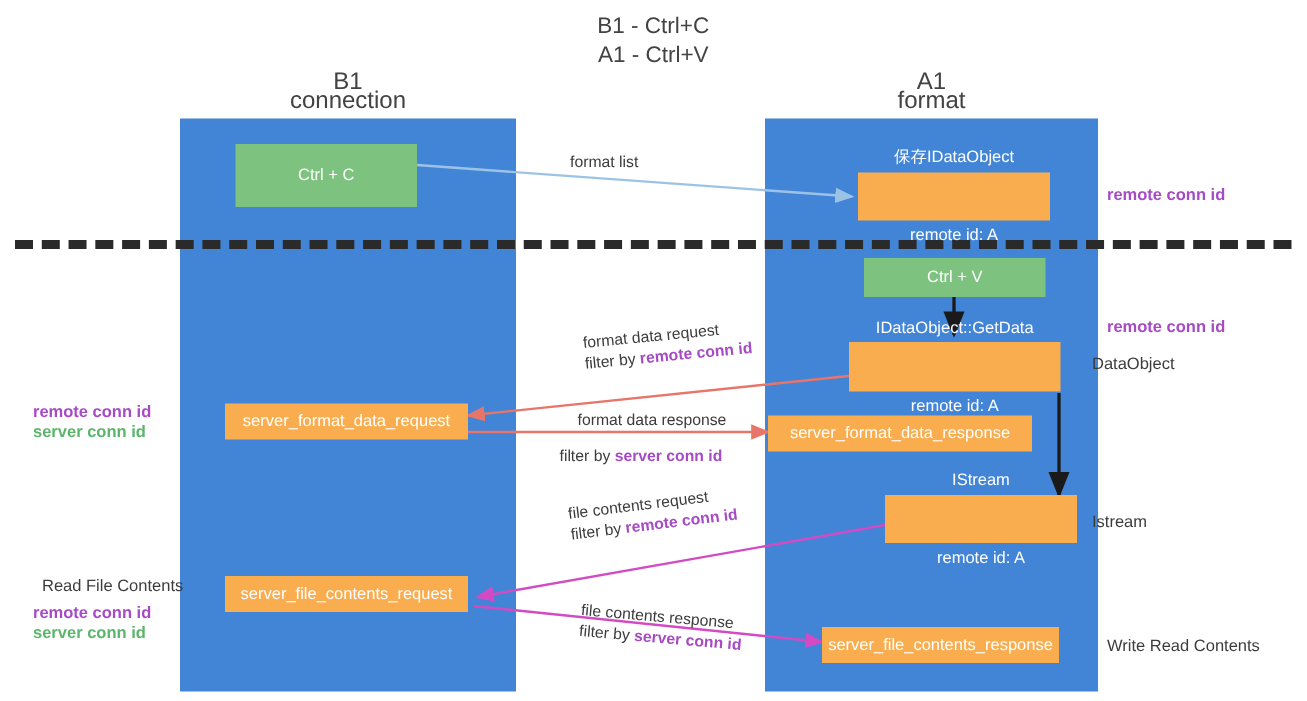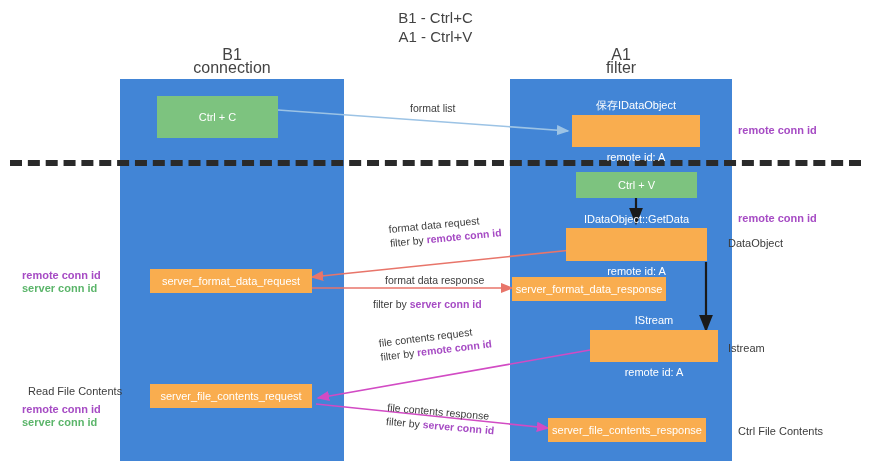--- a/index.html
+++ b/index.html
@@ -72,21 +72,21 @@
     <div>B1 - Ctrl+C</div>
     <div>A1 - Ctrl+V</div>
   </div>
 
   <div class="abs lane-head" style="left:120px;top:48px;width:224px;">
     <div>B1</div>
     <div>connection</div>
   </div>
   <div class="abs lane-head" style="left:510px;top:48px;width:222px;">
     <div>A1</div>
-    <div>filter</div>
+    <div>format</div>
   </div>
 
   <div class="abs lane" style="left:120px;top:79px;width:224px;height:382px;"></div>
   <div class="abs lane" style="left:510px;top:79px;width:222px;height:382px;"></div>
 
   <svg width="871" height="467">
     <defs>
       <marker id="ar-blue" markerWidth="9" markerHeight="9" refX="7" refY="3.2" orient="auto">
         <path d="M0,0 L8,3.2 L0,6.4 z" fill="#9cc3e5"></path>
       </marker>
@@ -137,34 +137,34 @@
 
   <div class="abs node green" style="left:576px;top:172px;width:121px;height:26px;">
     <span>Ctrl + V</span>
   </div>
 
   <div class="abs node orange" style="left:566px;top:228px;width:141px;height:33px;">
     <span>IDataObject::GetData</span>
     <span class="l2">remote id: A</span>
   </div>
 
-  <div class="abs node orange" style="left:512px;top:277px;width:154px;height:24px;">
+  <div class="abs node orange" style="left:512px;top:277px;width:176px;height:24px;">
     <span>server_format_data_response</span>
   </div>
 
   <div class="abs node orange" style="left:590px;top:330px;width:128px;height:32px;">
     <span>IStream</span>
     <span class="l2">remote id: A</span>
   </div>
 
   <div class="abs node orange" style="left:548px;top:418px;width:158px;height:24px;">
     <span>server_file_contents_response</span>
   </div>
 
-  <div class="abs edge-label" style="left:410px;top:101px;">
+  <div class="abs edge-label" style="left:380px;top:101px;">
     <span>format list</span>
   </div>
 
   <div class="abs rot" style="left:388px;top:222px;transform:rotate(-5.5deg);">
     <div class="edge-label">format data request</div>
     <div class="edge-label">
       <span>filter by </span><b class="c-remote">remote conn id</b>
     </div>
   </div>
 
@@ -190,21 +190,21 @@
   </div>
 
   <div class="abs legend c-remote" style="left:738px;top:123px;">remote conn id</div>
 
   <div class="abs legend c-remote" style="left:738px;top:211px;">remote conn id</div>
 
   <div class="abs side" style="left:728px;top:236px;">DataObject</div>
 
   <div class="abs side" style="left:728px;top:341px;">Istream</div>
 
-  <div class="abs side" style="left:738px;top:424px;">Ctrl File Contents</div>
+  <div class="abs side" style="left:738px;top:424px;">Write Read Contents</div>
 
   <div class="abs legend c-remote" style="left:22px;top:268px;">remote conn id</div>
   <div class="abs legend c-server" style="left:22px;top:281px;">server conn id</div>
 
   <div class="abs side" style="left:28px;top:384px;">Read File Contents</div>
   <div class="abs legend c-remote" style="left:22px;top:402px;">remote conn id</div>
   <div class="abs legend c-server" style="left:22px;top:415px;">server conn id</div>
 
 </div>
 

